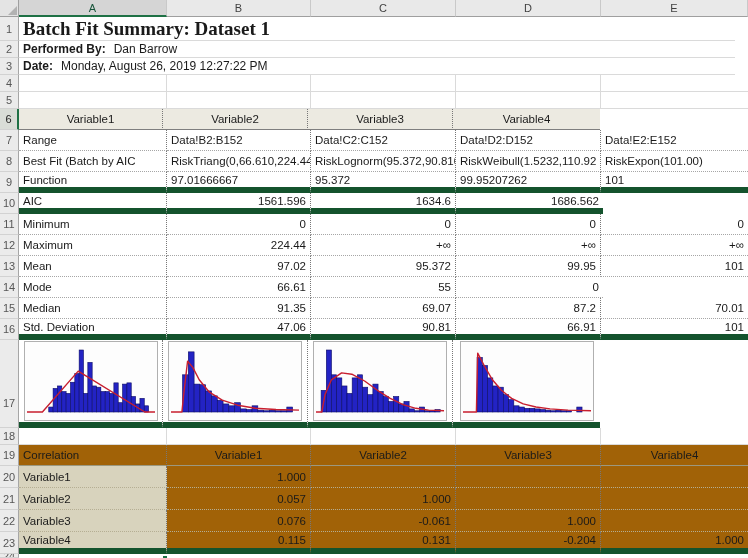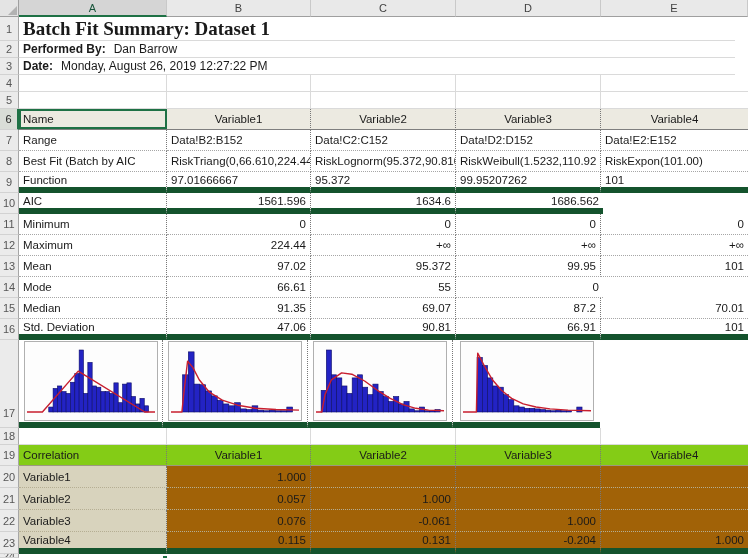--- a/index.html
+++ b/index.html
@@ -13,38 +13,38 @@
   .corner .tri{position:absolute;right:1px;bottom:1px;width:0;height:0;border-left:9px solid transparent;border-bottom:9px solid #b2b2b2}
   .colhead{border-right:1px solid #c9c9c9;border-bottom:1px solid #9f9f9f;font-size:11px;color:#3f3f3f;display:flex;align-items:center;justify-content:center}
   .colhead.sel{background:#d5d5d5;border-bottom:2px solid #1e7145;color:#17543a}
 
   
   .row{display:flex;align-items:stretch}
   .h24{height:24px}.h17{height:17px}.h21{height:21px}.h88{height:88px}.h22{height:22px}.h4{height:4px}
   .gutter{width:19px;flex:none;background:#ebebeb;border-right:1px solid #a6a6a6;border-bottom:1px solid #d2d2d2;
     font-size:11px;color:#565656;display:flex;align-items:center;justify-content:center;overflow:hidden}
   .gutter.sel{background:#d9ddd7;border-right:2px solid #1e7145;color:#1d1d1d}
-  .gutter.bottom{align-items:flex-end;padding-bottom:8px}
+  .gutter.bottom{align-items:flex-end;padding-bottom:18px}
   .cell{overflow:hidden;white-space:nowrap;font-size:11.5px;display:flex;align-items:center}
   .c0{width:148px;flex:none}.c1{width:144px;flex:none}.c2{width:145px;flex:none}
   .c3{width:145px;flex:none}.c4{width:147px;flex:none}
   .wide{width:716px;flex:none}
   .alignL{justify-content:flex-start;padding-left:4px}
   .alignR{justify-content:flex-end;padding-right:4px}
   .alignC{justify-content:center}
   .vline{border-right:1px dotted #777}
   .gv{border-right:1px solid #dadada}
   .bb-grid{border-bottom:1px solid #dadada}
   .bb-dot{border-bottom:1px dotted #a6a6a6}
   .bb-solid{border-bottom:6px solid #14532d}
   .bb-hdr{border-bottom:1px solid #7f7f7f}
   .bb-corr-hdr{border-bottom:1px solid #9c987f}
   .bb-corr-dot{border-bottom:1px dotted #b5ae93}
   .stats-hdr-bg{background:#eceae1}
-  .corr-hdr-bg{background:#84cc16}
+  .corr-hdr-bg{background:#a16207}
   .corr-lbl{background:#d8d3bd}
   .corr-val{background:#a16207}
 
   .title-cell{font-family:"Liberation Serif","DejaVu Serif",serif;font-weight:bold;font-size:19px;background:#fff}
   .meta-cell{font-size:12px;background:#fff}
   .meta-cell b{margin-right:8px}
 
   .selcell{box-shadow:inset 0 0 0 2px #1e7145;position:relative;z-index:3;overflow:visible}
   .fill-handle{position:absolute;right:-3px;bottom:-3px;width:6px;height:6px;background:#1e7145;border:1px solid #fff;z-index:6}
 
@@ -103,21 +103,20 @@
     <div class="gutter">5</div>
     <div class="cell c0 gv bb-grid"></div>
     <div class="cell c1 gv bb-grid"></div>
     <div class="cell c2 gv bb-grid"></div>
     <div class="cell c3 gv bb-grid"></div>
     <div class="cell c4 bb-grid"></div>
   </div>
 
   <div class="row h21">
     <div class="gutter sel">6</div>
-    <div class="cell c0 alignL stats-hdr-bg bb-hdr selcell">Name</div>
       <div class="fill-handle" style="position:absolute;left:162px;margin-top:18px;"></div>
     <div class="cell c1 alignC stats-hdr-bg vline bb-hdr">Variable1</div>
     <div class="cell c2 alignC stats-hdr-bg vline bb-hdr">Variable2</div>
     <div class="cell c3 alignC stats-hdr-bg vline bb-hdr">Variable3</div>
     <div class="cell c4 alignC stats-hdr-bg bb-hdr">Variable4</div>
   </div>
 
   <div id="stats-rows">
       <div class="row h21">
         <div class="gutter">7</div>

